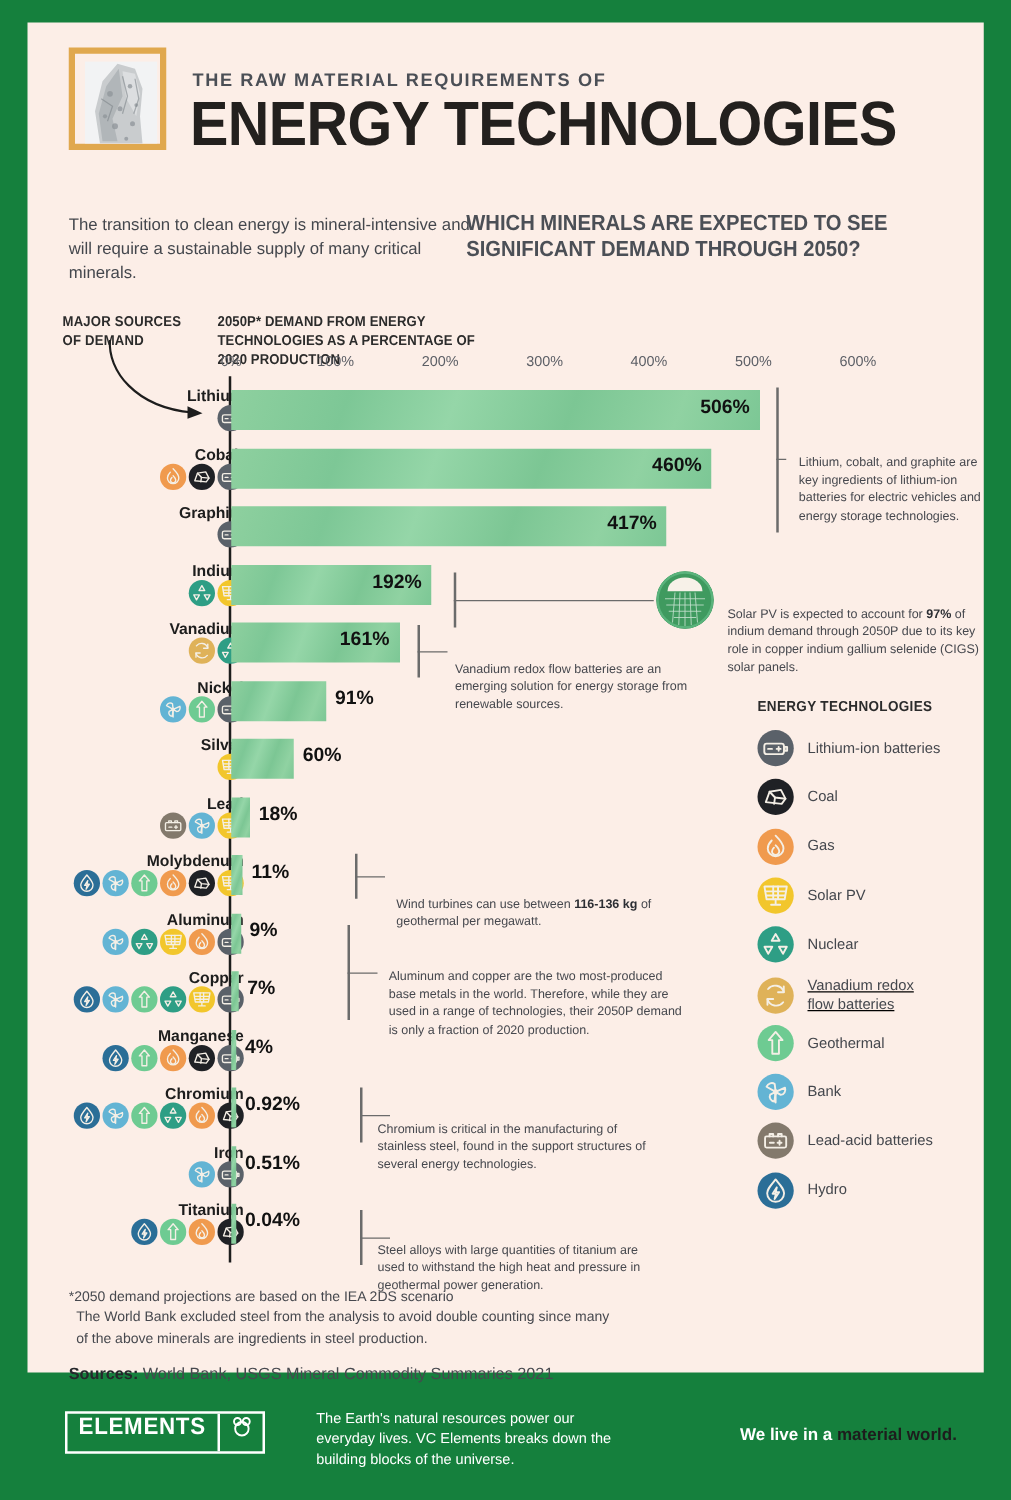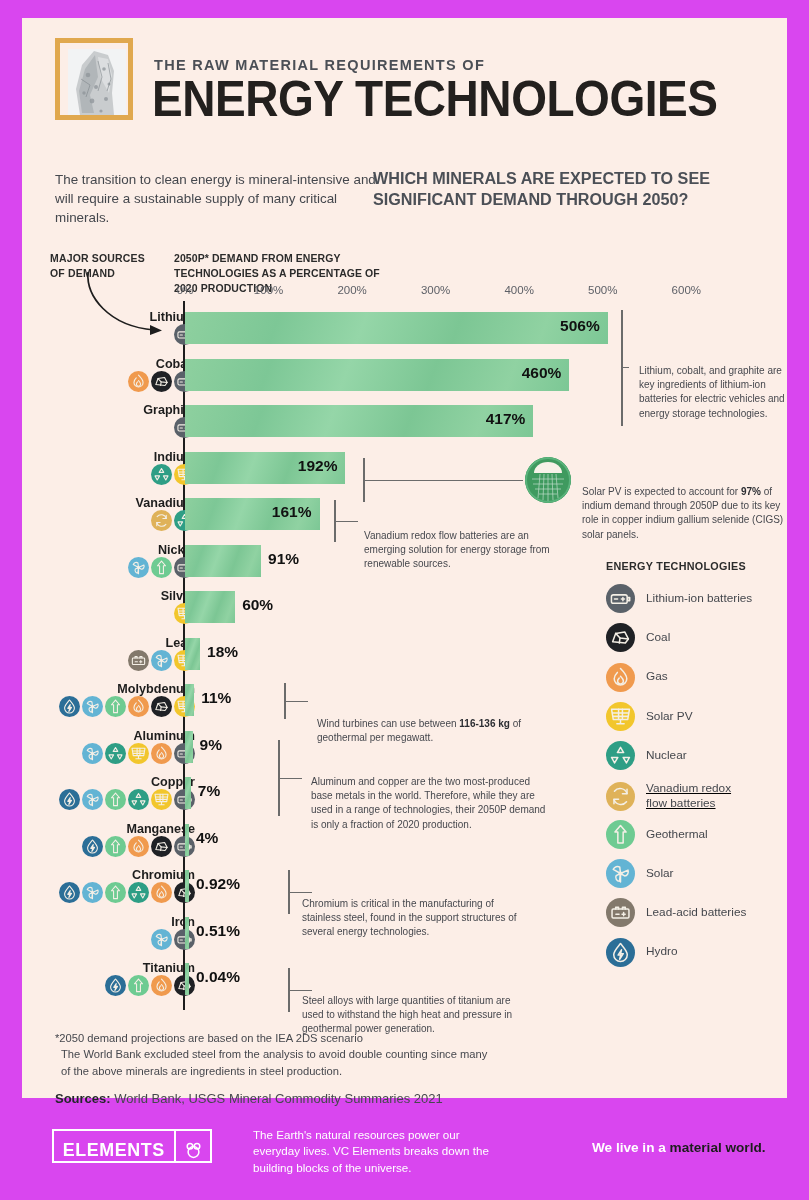--- a/index.html
+++ b/index.html
@@ -1,21 +1,21 @@
 <!DOCTYPE html>
 <html><head>
 <meta charset="utf-8">
 <style>
   * { box-sizing: border-box; margin: 0; padding: 0; }
   html, body {
     width: 809px; height: 1200px;
     font-family: "Liberation Sans", sans-serif;
     background: #8ed3a4;
   }
-  .page { position: relative; width: 809px; height: 1200px; background: #d946ef; overflow: hidden; }
+  .page { position: relative; width: 809px; height: 1200px; background: #15803d; overflow: hidden; }
   .card {
     position: absolute; left: 22px; top: 18px;
     width: 765px; height: 1080px;
     background: #fceee7;
   }
   .rock-frame {
     position: absolute; left: 33px; top: 20px;
     width: 78px; height: 82px;
     border: 5px solid #e0a84e; background: #fceee7;
   }
@@ -128,21 +128,21 @@
     position: absolute; left: 33px; top: 1073px;
     font-size: 13px; color: #46484e;
   }
   .sources b { font-weight: bold; color: #25272b; }
 
   
   .footer { position: absolute; left: 0; top: 1098px; width: 809px; height: 102px; }
   .elements-logo {
     position: absolute; left: 52px; top: 1129px;
     width: 160px; height: 34px; border: 2.5px solid #ffffff;
-    display: flex; align-items: flex-end;
+    display: flex; align-items: flex-start;
   }
   .el-word {
     flex: 1; text-align: center; color: #fff; font-size: 19px; font-weight: bold;
     letter-spacing: .6px; transform: scaleX(0.94);
   }
   .el-div { width: 2.5px; height: 100%; background: #fff; }
   .el-mark { width: 34px; display: flex; align-items: center; justify-content: center; }
   .footer-copy {
     position: absolute; left: 253px; top: 1127px; width: 240px;
     font-size: 11.6px; line-height: 1.42; color: #ffffff;
@@ -899,21 +899,21 @@
         <div class="legendItem" style="top: 841.1px;">
           <span class="li-ic" style="background: rgb(99, 180, 212);"><svg width="29" height="29" viewBox="0 0 29 29">
               <g transform="scale(1.2083333333333333)">
                 <path d="M12 12 V19" fill="none" stroke="#f4efe6" stroke-width="1.25" stroke-linejoin="round" stroke-linecap="round"></path>
                 <path d="M12 12 L6 8.6 C7 6.4 9.6 5.4 11.4 6.8 Z" fill="none" stroke="#f4efe6" stroke-width="1.25" stroke-linejoin="round" stroke-linecap="round"></path>
                 <path d="M12 12 L18.2 9.2 C19 11.5 17.6 13.9 15.4 14 Z" fill="none" stroke="#f4efe6" stroke-width="1.25" stroke-linejoin="round" stroke-linecap="round"></path>
                 <path d="M12 12 L11.2 18.4 C8.8 18.2 7.4 15.8 8.4 13.8 Z" fill="none" stroke="#f4efe6" stroke-width="1.25" stroke-linejoin="round" stroke-linecap="round"></path>
                 <circle cx="12" cy="12" r="1.1" fill="none" stroke="#f4efe6" stroke-width="1.25" stroke-linejoin="round" stroke-linecap="round"></circle>
               </g>
             </svg></span>
-          <span class="li-tx">Solar</span>
+          <span class="li-tx">Bank</span>
         </div>
         <div class="legendItem" style="top: 880.4px;">
           <span class="li-ic" style="background: rgb(131, 121, 108);"><svg width="29" height="29" viewBox="0 0 29 29">
               <g transform="scale(1.2083333333333333)">
                 <rect x="5" y="9.2" width="14" height="7.4" rx="1" fill="none" stroke="#f4efe6" stroke-width="1.25" stroke-linejoin="round" stroke-linecap="round"></rect>
                 <path d="M8 9.2V7.6h2.4v1.6M13.6 9.2V7.6H16v1.6" fill="none" stroke="#f4efe6" stroke-width="1.25" stroke-linejoin="round" stroke-linecap="round"></path>
                 <path d="M8.2 13.4h2.6M14.6 12.1v2.6M13.3 13.4h2.6" fill="none" stroke="#f4efe6" stroke-width="1.25" stroke-linejoin="round" stroke-linecap="round"></path>
               </g>
             </svg></span>
           <span class="li-tx">Lead-acid batteries</span>

